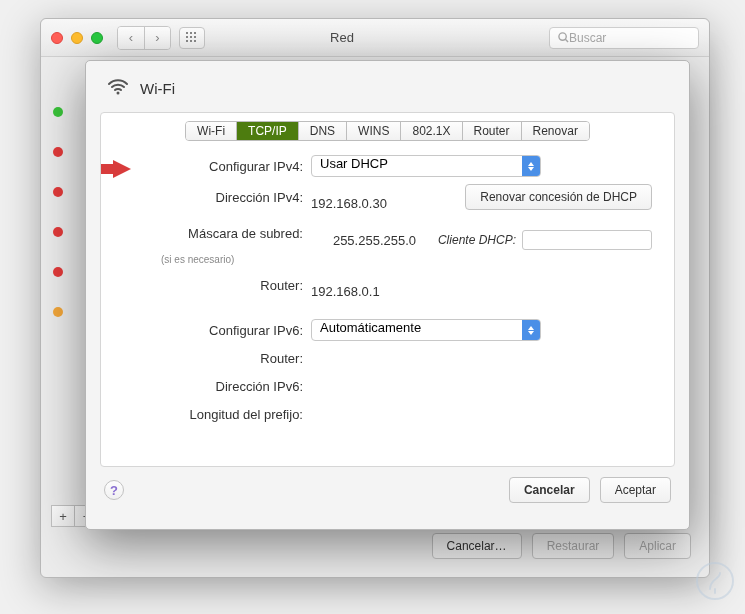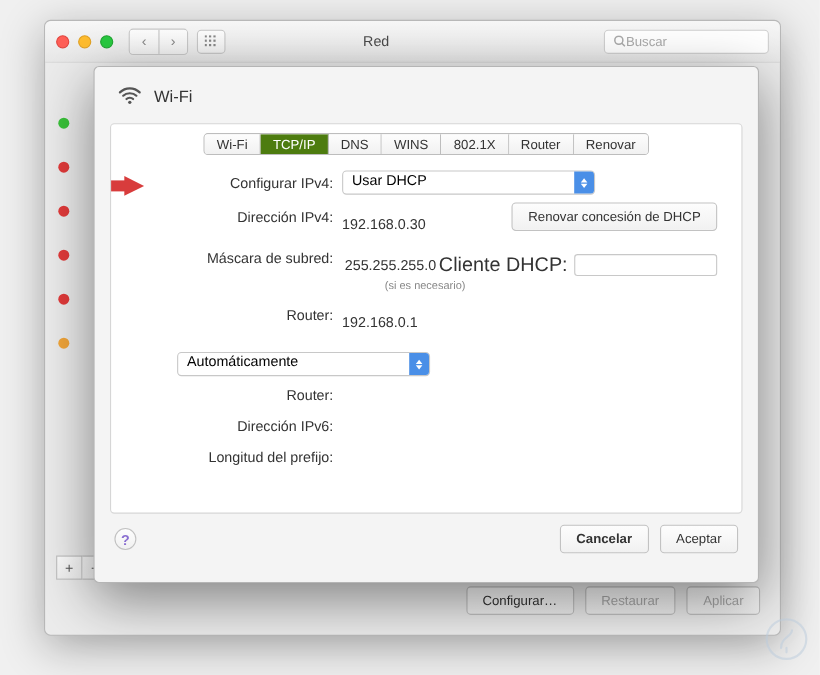--- a/index.html
+++ b/index.html
@@ -55,23 +55,23 @@
     .label { width:150px; text-align:right; padding-right:8px; color:#333; font-size:13px; }
     .val { color:#333; font-size:13px;margin-top:13px; }
     .select { height:22px; border:1px solid #c8c8c8; border-radius:4px; background:#fff; display:flex; align-items:flex-start; padding:0 20px 0 8px; font-size:13px; position:relative; }
     .select-wide { width:230px; }
     .select-arrows { position:absolute; right:0; top:0; width:18px; height:100%; background:#4a8fe7; border-radius:0 3px 3px 0; display:flex; flex-direction:column; align-items:center; justify-content:center; }
     .sa-up, .sa-down { width:0; height:0; border-left:3px solid transparent; border-right:3px solid transparent; }
     .sa-up { border-bottom:4px solid #fff; margin-bottom:1px; }
     .sa-down { border-top:4px solid #fff; }
     .renew-btn { margin-left:auto; }
     .dhcp-client-row .val { display:flex; align-items:center; gap:6px; margin-left:auto; }
-    .dhcp-label { font-size:18px; color:#333; }
+    .dhcp-label { font-size:12px; color:#333;font-style:italic; }
     .text-input { width:130px; height:20px; border:1px solid #c8c8c8; background:#fff; border-radius:3px; }
-    .necessary { font-size:10px; color:#888; text-align:center; margin-right:40px; margin-top:-2px; margin-bottom:6px; }
+    .necessary { font-size:10px; color:#888; text-align:left; margin-right:40px; margin-top:-2px; margin-bottom:6px; }
     .spacer { height:14px; }
 
     .sheet-footer { display:flex; align-items:center; padding:10px 18px; }
     .help-btn { width:20px; height:20px; border:1px solid #c2c2c2; border-radius:50%; background:linear-gradient(#fdfdfd,#f1f1f1); display:flex; align-items:center; justify-content:center; color:#8a6fd1; font-size:13px; font-weight:bold; }
     .footer-spacer { flex:1; }
 
     .watermark { position:absolute; right:10px; bottom:10px; opacity:0.5; }
   </style>
 </head>
 <body>
@@ -118,21 +118,21 @@
       <div class="sdot sdot-red"></div>
       <div class="sdot sdot-red"></div>
       <div class="sdot sdot-red"></div>
       <div class="sdot sdot-orange"></div>
     </div>
     <div class="parent-add">
       <div class="square-btn">+</div>
       <div class="square-btn" style="border-left:none;">−</div>
     </div>
     <div class="parent-bottom-btns">
-      <div class="mac-btn">Configurar…</div>
+      <div class="mac-btn">Cancelar…</div>
       <div class="mac-btn disabled">Restaurar</div>
       <div class="mac-btn disabled">Aplicar</div>
     </div>
   </div>
 </div>
 
 <div class="sheet">
   <div class="sheet-header">
     <span class="wifi-icon">
       <svg viewBox="0 0 24 24">
@@ -188,20 +188,21 @@
           <input class="text-input" style="">
         </div>
       </div>
       <div class="necessary">(si es necesario)</div>
       <div class="row">
         <div class="label">Router:</div>
         <div class="val">192.168.0.1</div>
       </div>
       <div class="spacer"></div>
       <div class="row">
+        <div class="label">Configurar IPv6:</div>
         <div class="select select-wide">
           <span>Automáticamente</span>
           <span class="select-arrows">
               <span class="sa-up"></span>
               <span class="sa-down"></span>
             </span>
         </div>
       </div>
       <div class="row">
         <div class="label">Router:</div>

